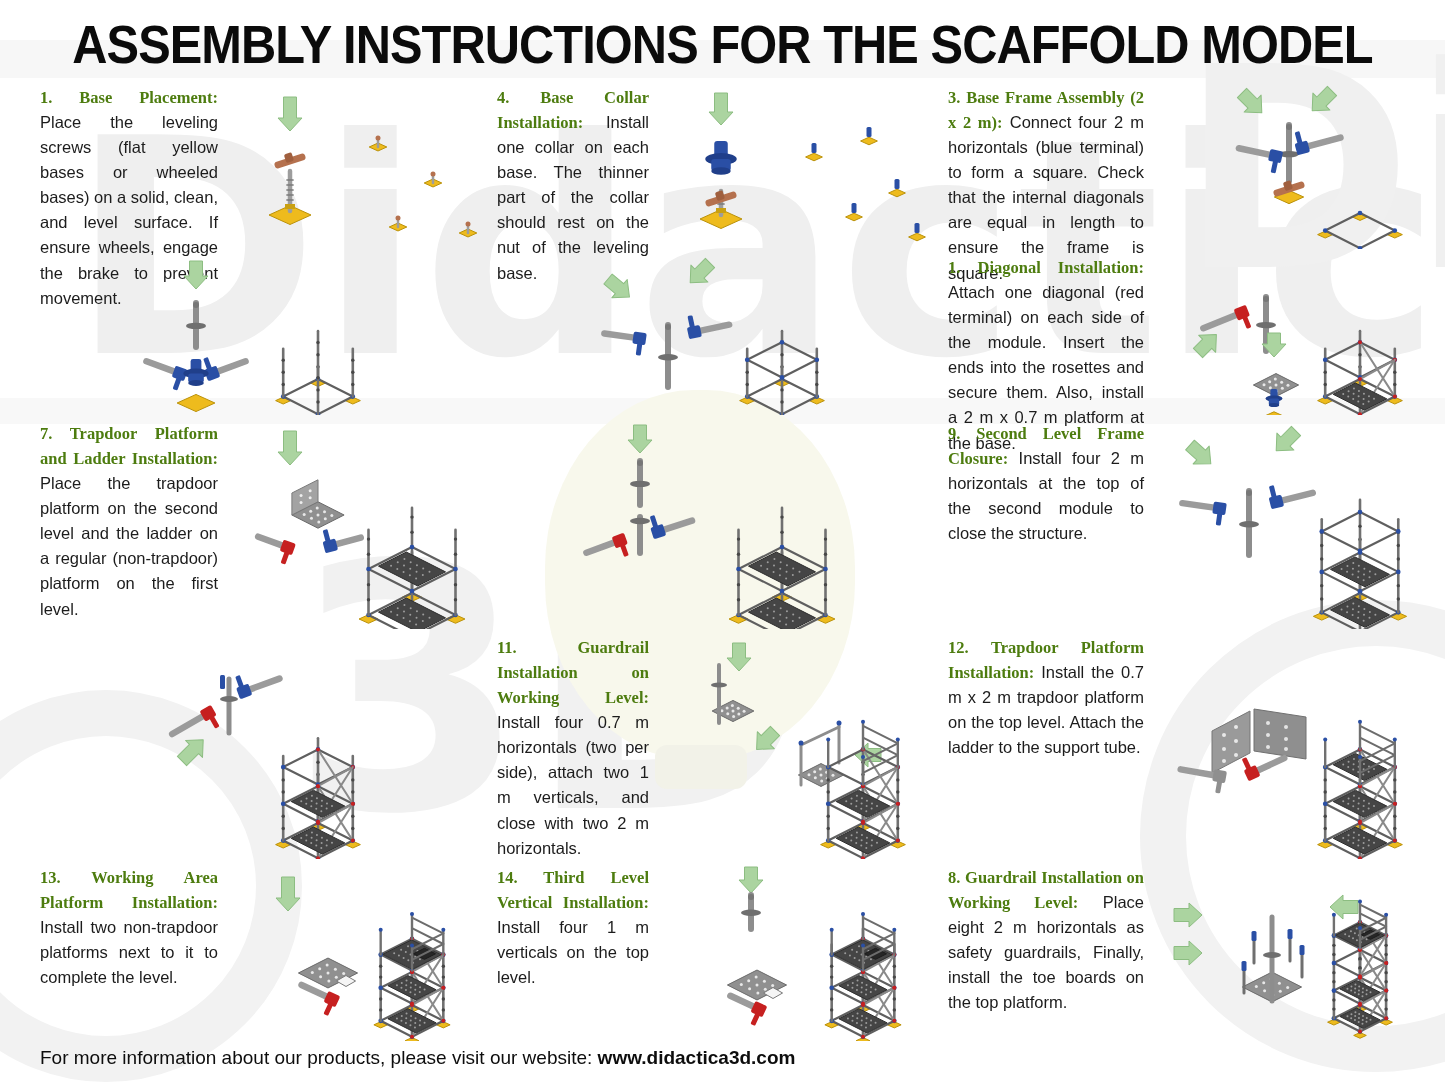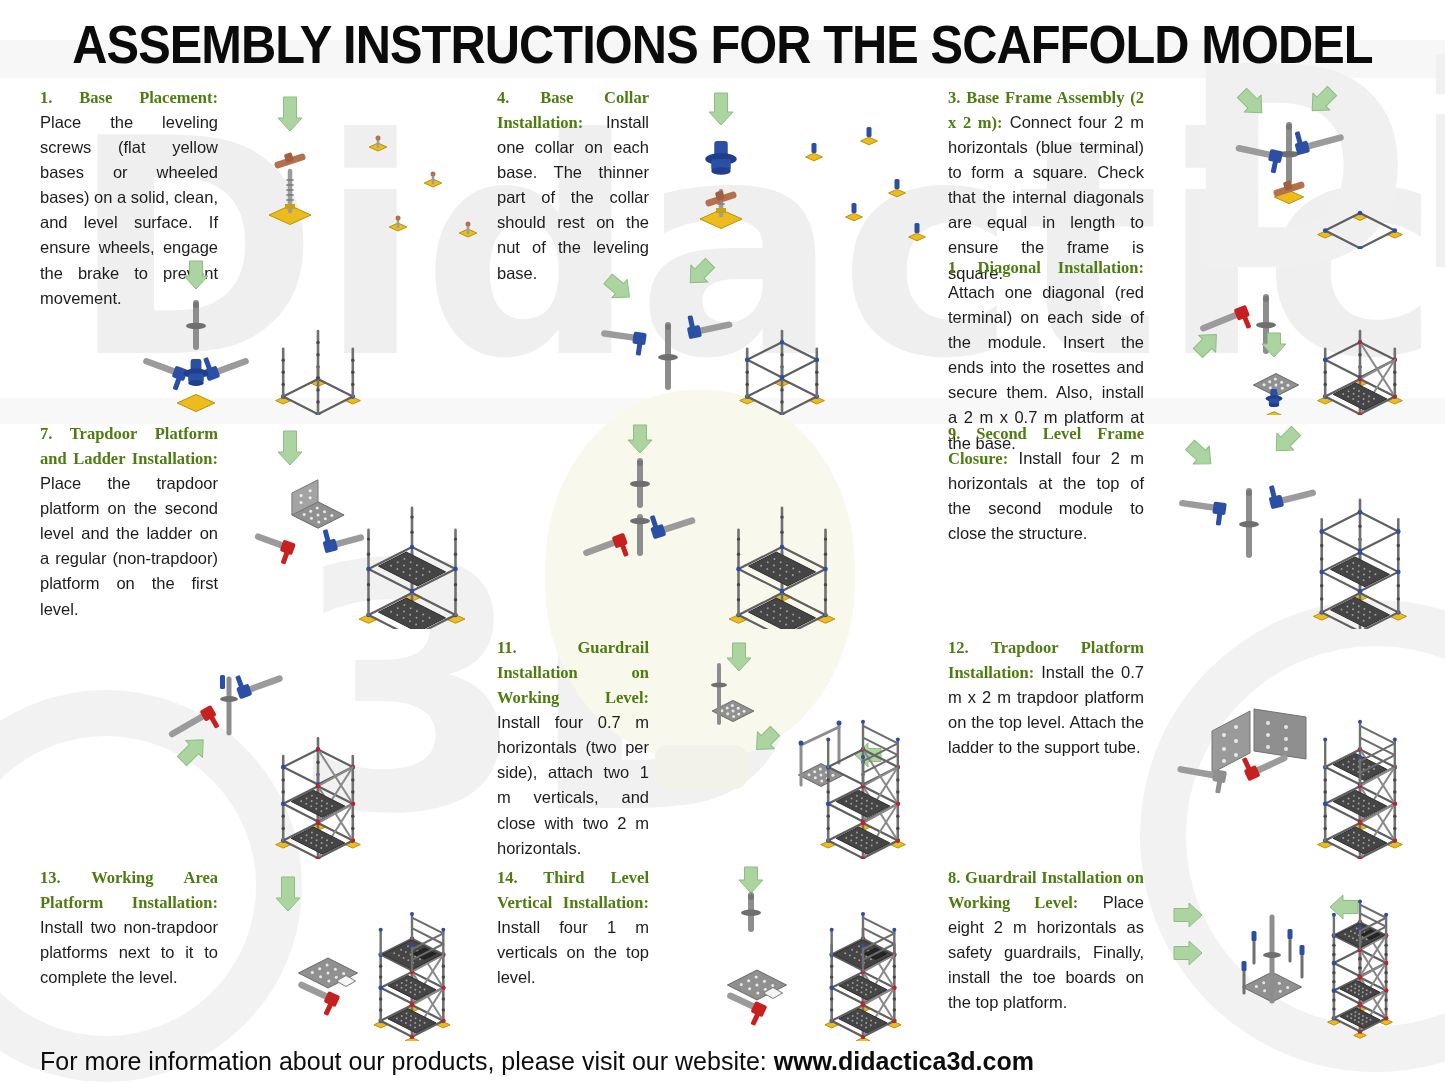--- a/index.html
+++ b/index.html
@@ -30,21 +30,21 @@
   }
   .cell{display:flex;gap:10px;padding-top:6px;}
   .txt{margin:0;font-size:16.5px;line-height:1.52;color:#1c1c1c;
        text-align:justify;-moz-text-align-last:auto;}
   .txt b{color:#4d7c0f;font-family:Liberation Serif, serif;}
   .cell:nth-child(3n+1) .txt{width:178px;}
   .cell:nth-child(3n+2) .txt{width:152px;}
   .cell:nth-child(3n)   .txt{width:196px;}
   .illus{flex:1;position:relative;}
   .illus svg{position:absolute;inset:0;width:100%;height:100%;}
-  .footer{padding:6px 0 0 40px;font-size:25px;color:#0d0d0d;}
+  .footer{padding:6px 0 0 40px;font-size:19px;color:#0d0d0d;}
 </style>
 </head>
 <body>
 
 <div class="wm">
   <div class="wm-band" style="top:40px;height:38px;opacity:.55;"></div>
   <div class="wm-band" style="top:398px;height:26px;opacity:.5;"></div>
   <div class="wm-text" style="left:70px;top:100px;font-size:300px;">Didactica</div>
   <div class="wm-text" style="left:290px;top:520px;font-size:340px;color:#f1f1f1;">3D</div>
   <div class="wm-text" style="left:1180px;top:30px;font-size:280px;color:#f0f0f0;">Did</div>

